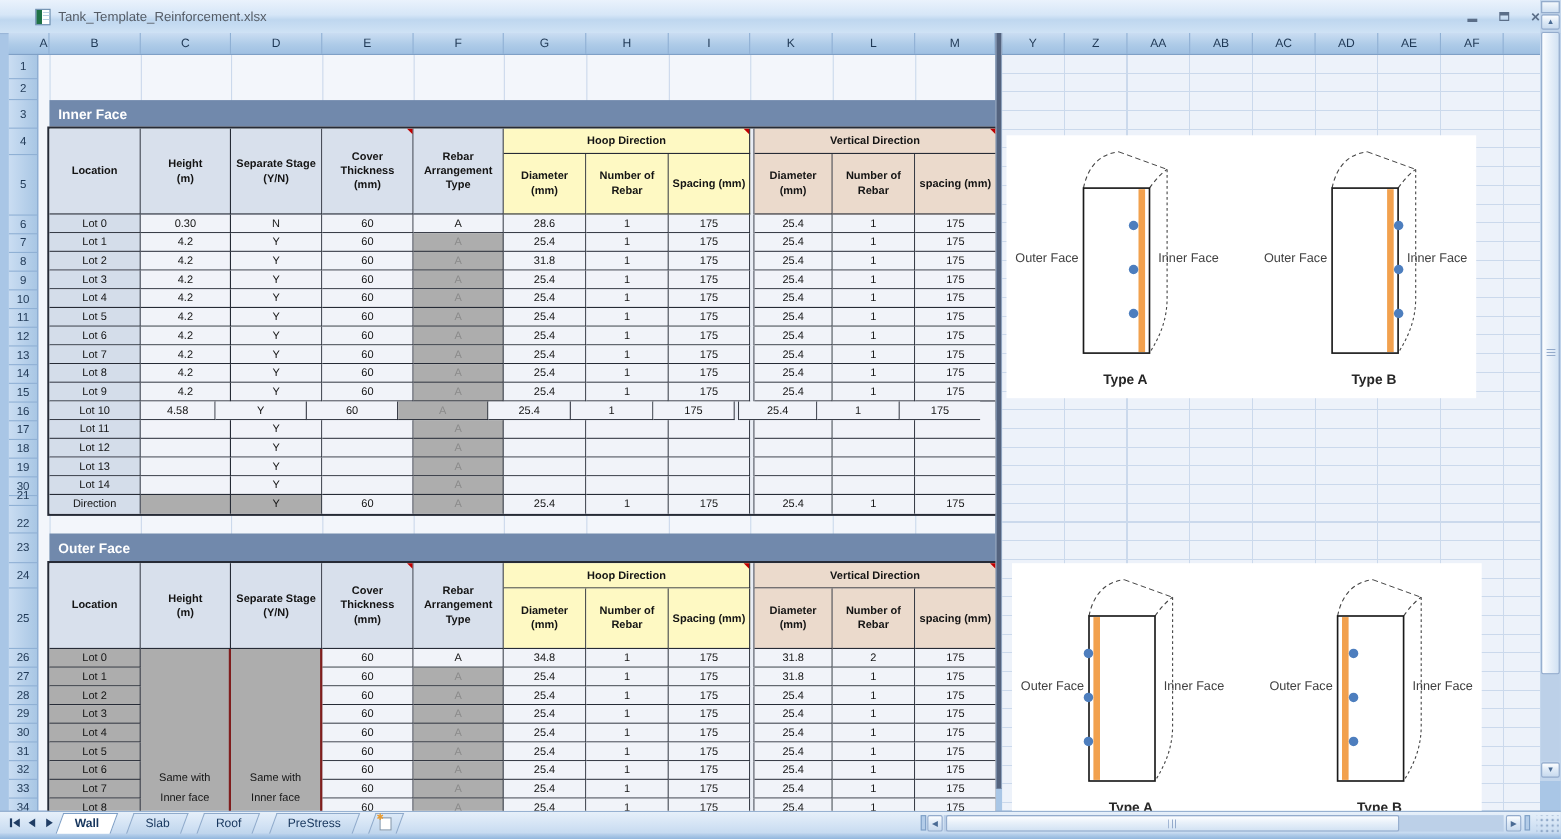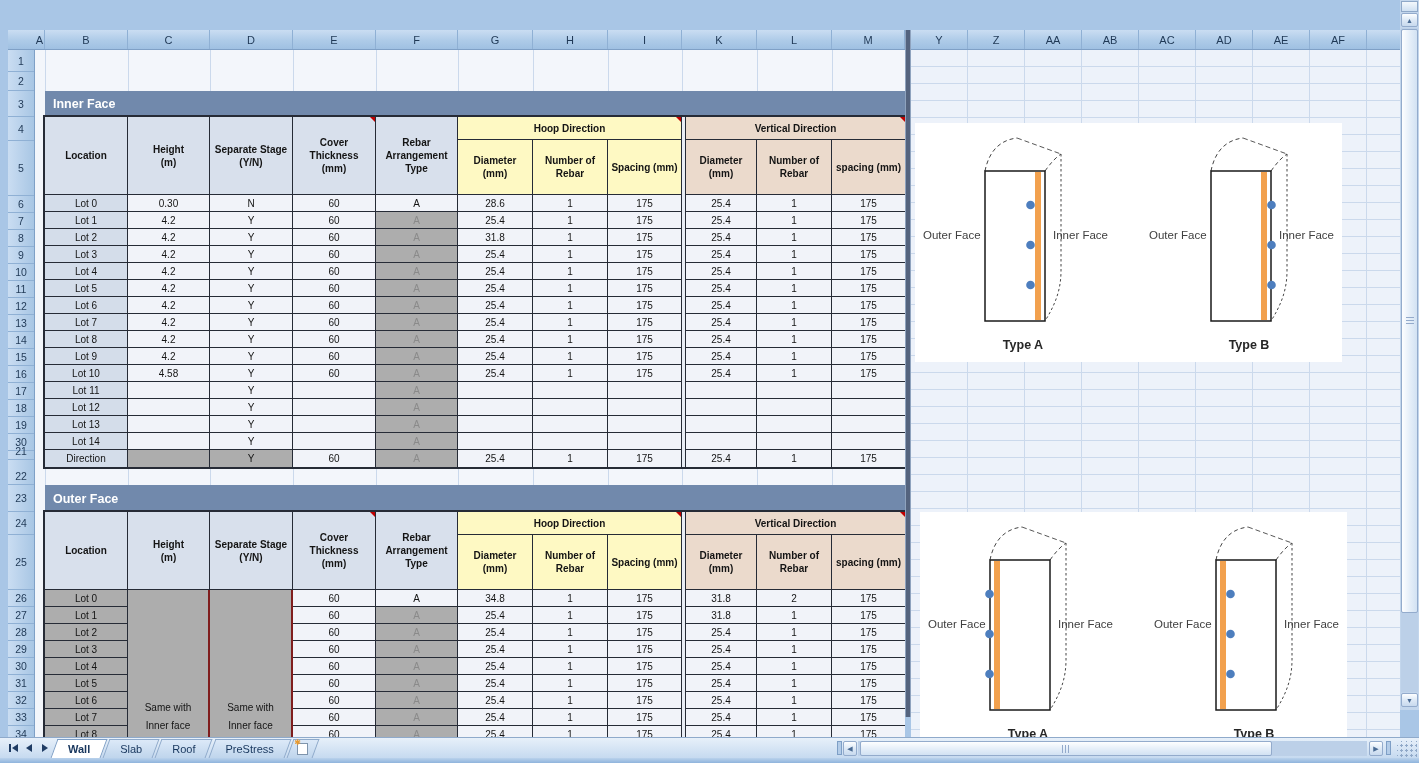--- a/index.html
+++ b/index.html
@@ -111,21 +111,21 @@
   
   .tabbar{position:absolute;left:0;top:737px;width:1419px;height:21px;
     background:linear-gradient(#E7F0FA,#C6DAF0);border-top:1px solid #8FAACB;box-sizing:border-box;}
   .navbtns{position:absolute;left:6px;top:3px;display:flex;gap:2px;}
   .navb{width:14px;height:14px;display:flex;align-items:center;justify-content:center;gap:1px;}
   .tri{width:0;height:0;border-top:4px solid transparent;border-bottom:4px solid transparent;}
   .tri.l{border-right:6px solid #1F3C64;}
   .tri.r{border-left:6px solid #1F3C64;}
   .navbar{width:2px;height:8px;background:#1F3C64;}
   #tabs{position:absolute;left:54px;top:1px;display:flex;height:19px;}
-  .tab{position:relative;height:19px;padding:0 14px;display:flex;align-items:center;margin-right:2px;text-align:center;}
+  .tab{position:relative;height:19px;padding:0 14px;display:flex;align-items:center;margin-right:14px;text-align:center;}
   .tab::before{content:"";position:absolute;inset:0;transform:skewX(-20deg);
     background:linear-gradient(#DCE9F8,#BFD5EC);border:1px solid #8FAACB;border-bottom:none;box-sizing:border-box;}
   .tab.active{z-index:2;}
   .tab.active::before{background:#FFFFFF;border-color:#7E9FC6;}
   .tlabel{position:relative;font-size:11px;color:#17365D;}
   .tab.active .tlabel{font-weight:bold;}
   .newtab{position:relative;width:26px;height:19px;display:flex;align-items:center;justify-content:center;}
   .newtab::before{content:"";position:absolute;inset:0;transform:skewX(-20deg);
     background:linear-gradient(#DCE9F8,#BFD5EC);border:1px solid #8FAACB;border-bottom:none;box-sizing:border-box;}
   .sheeticon{position:relative;width:11px;height:12px;background:#FFFFFF;border:1px solid #7E94AC;box-sizing:border-box;}
@@ -139,20 +139,33 @@
     background:repeating-linear-gradient(to right,#93AACB 0 1px,transparent 1px 3px);}
   .cornergrip{position:absolute;right:2px;top:3px;width:20px;height:16px;
     background-image:radial-gradient(#8FA8C8 1px,transparent 1.4px);background-size:5px 5px;background-position:2px 2px;}
   .bottomstrip{position:absolute;left:0;top:758px;width:1419px;height:5px;background:linear-gradient(#BAD2EC,#8FB4DC);}
 </style>
 </head>
 <body>
 
 <div id="app">
 
+  <div class="titlebar">
+    <span class="xlicon"></span>
+    <span class="wtitle">Tank_Template_Reinforcement.xlsx</span>
+    <span class="winbtns">
+      <span class="wb">
+          <span class="mini"></span>
+        </span>
+      <span class="wb">
+          <span class="rest"></span>
+        </span>
+      <span class="wb close">×</span>
+    </span>
+  </div>
 
   <div class="sheet-area">
     <div class="corner"></div>
     <div id="colheads">
         <div class="colcell" style="left: 27px; width: 10px;">A</div>
         <div class="colcell" style="left: 37px; width: 83px;">B</div>
         <div class="colcell" style="left: 120px; width: 82px;">C</div>
         <div class="colcell" style="left: 202px; width: 83px;">D</div>
         <div class="colcell" style="left: 285px; width: 83px;">E</div>
         <div class="colcell" style="left: 368px; width: 82px;">F</div>
@@ -392,21 +405,21 @@
             <div class="cell" style="width: 75px;">25.4</div>
             <div class="cell" style="width: 75px;">1</div>
             <div class="cell" style="width: 74px;">175</div>
             <div class="gapcell" style="width: 4px;"></div>
             <div class="cell" style="width: 71px;">25.4</div>
             <div class="cell" style="width: 75px;">1</div>
             <div class="cell last" style="width: 73px;">175</div>
           </div>
           <div class="drow">
             <div class="cell locblue" style="width: 83px;">Lot 10</div>
-            <div class="cell" style="width: 82px;">4.58</div>
+            <div class="cell" style="width: 68px;">4.58</div>
             <div class="cell" style="width: 83px;">Y</div>
             <div class="cell" style="width: 83px;">60</div>
             <div class="cell graybg graytx" style="width: 82px;">A</div>
             <div class="cell" style="width: 75px;">25.4</div>
             <div class="cell" style="width: 75px;">1</div>
             <div class="cell" style="width: 74px;">175</div>
             <div class="gapcell" style="width: 4px;"></div>
             <div class="cell" style="width: 71px;">25.4</div>
             <div class="cell" style="width: 75px;">1</div>
             <div class="cell last" style="width: 73px;">175</div>

